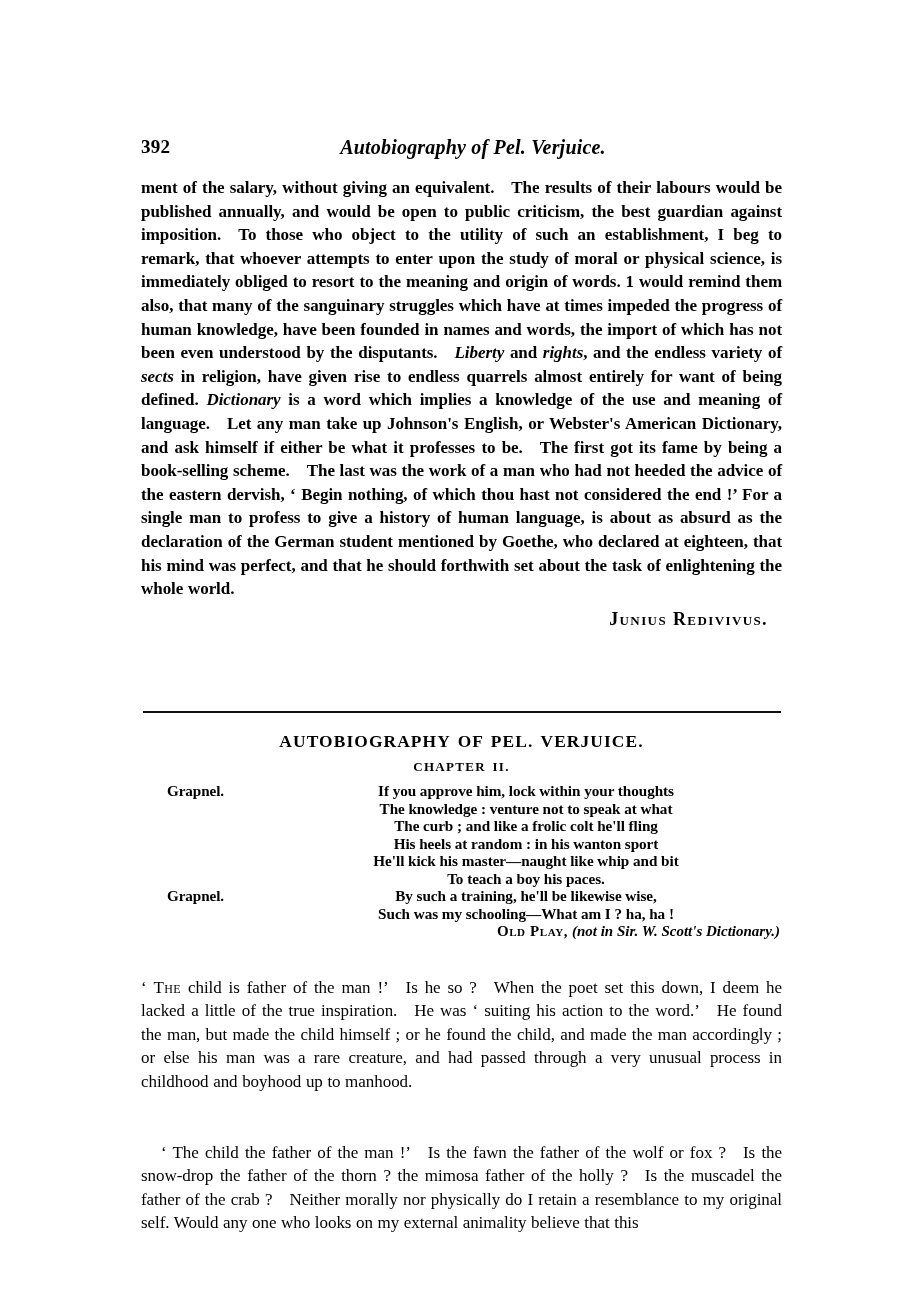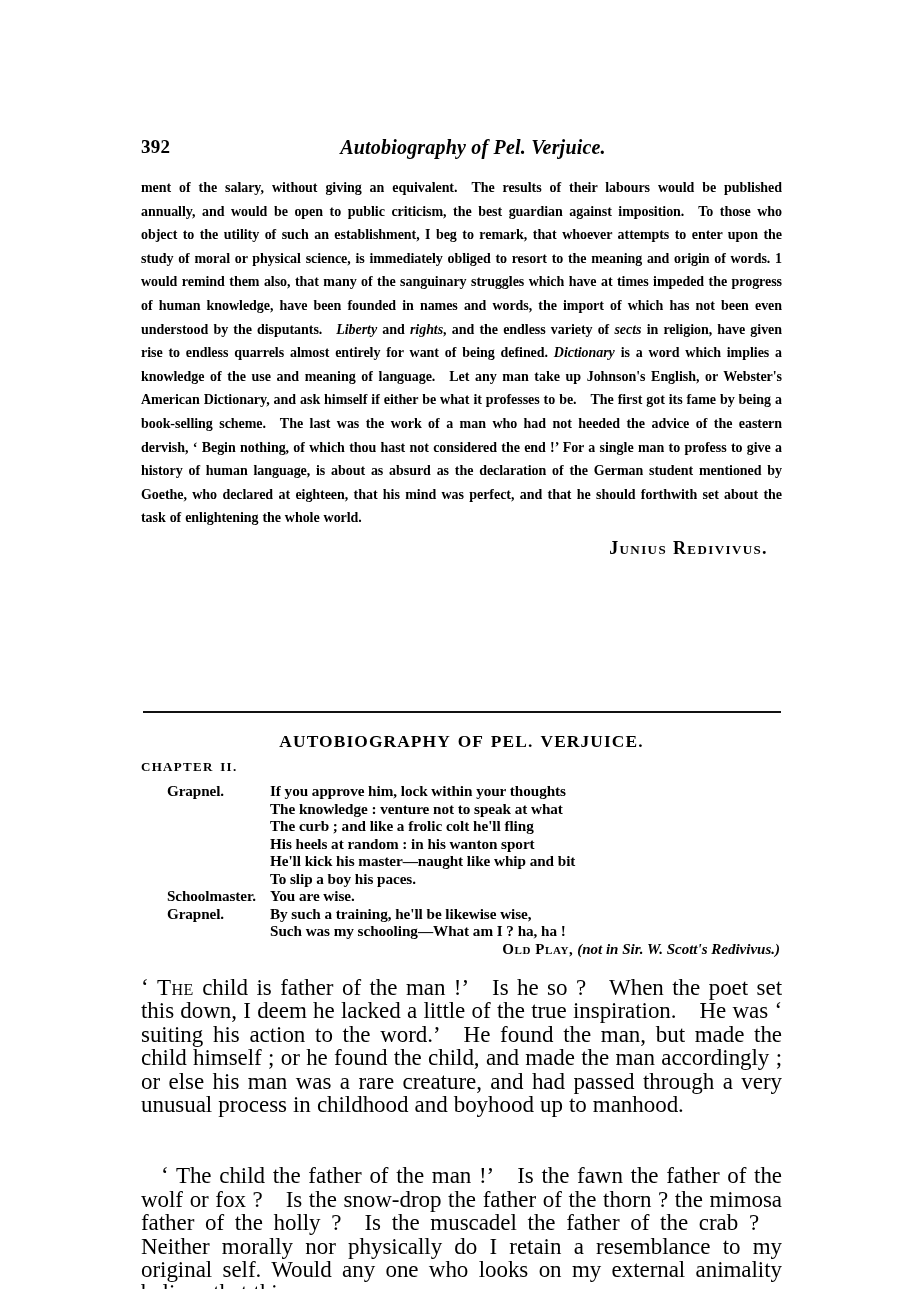--- a/index.html
+++ b/index.html
@@ -55,21 +55,21 @@
 
   
   .body-col {
     position: absolute;
     left: 141px;
     top: 176px;
     width: 641px;
   }
   .para {
     margin: 0;
-    font-size: 14px;
+    font-size: 17px;
     line-height: 23.6px;
     text-align: justify;
     text-align-last: left;
     font-weight: bold;
     letter-spacing: -0.05px;
     word-spacing: .5px;
   }
   .para i { font-style: italic; }
 
   .signature {
@@ -103,20 +103,21 @@
     font-size: 17.4px;
     font-weight: bold;
     letter-spacing: 1.1px;
     word-spacing: 2px;
   }
   .chapter {
     position: absolute;
     left: 141px;
     top: 759px;
     width: 641px;
+    text-align: center;
     font-size: 13px;
     font-weight: bold;
     letter-spacing: 1.3px;
     word-spacing: 2px;
   }
 
   
   .epigraph {
     position: absolute;
     left: 167px;
@@ -133,20 +134,21 @@
   }
   .speaker {
     width: 103px;
     flex: 0 0 103px;
     font-weight: bold;
     letter-spacing: -0.1px;
   }
   .speech {
     flex: 1 1 auto;
     letter-spacing: -0.05px;
+    text-align: center;
   }
   .attribution {
     margin-top: 1px;
     text-align: right;
     padding-right: 2px;
     font-size: 15px;
     font-style: italic;
     font-weight: bold;
     white-space: nowrap;
   }
@@ -158,21 +160,21 @@
 
   
   .body-col-2 {
     position: absolute;
     left: 141px;
     top: 976px;
     width: 641px;
   }
   .para2 {
     margin: 0;
-    font-size: 23px;
+    font-size: 17px;
     line-height: 23.4px;
     text-align: justify;
     text-align-last: left;
     letter-spacing: -0.05px;
     word-spacing: .4px;
   }
   .para2.indent { text-indent: 20px; margin-top: 48px; }
   .para2 .smallcaps {
     font-variant: small-caps;
     letter-spacing: .4px;
@@ -215,37 +217,33 @@
         <div class="epi-line">
           <span class="speaker"></span>
           <span class="speech">His heels at random :  in his wanton sport</span>
         </div>
         <div class="epi-line">
           <span class="speaker"></span>
           <span class="speech">He'll kick his master—naught like whip and bit</span>
         </div>
         <div class="epi-line">
           <span class="speaker"></span>
-          <span class="speech">To slip a boy his paces.</span>
-        </div>
-        <div class="epi-line">
-          <span class="speaker">Schoolmaster.</span>
-          <span class="speech">You are wise.</span>
+          <span class="speech">To teach a boy his paces.</span>
         </div>
         <div class="epi-line">
           <span class="speaker">Grapnel.</span>
           <span class="speech">By such a training, he'll be likewise wise,</span>
         </div>
         <div class="epi-line">
           <span class="speaker"></span>
           <span class="speech">Such was my schooling—What am I ?  ha, ha !</span>
         </div>
       </div>
     <div class="attribution">
-      <span class="smallcaps">Old Play,</span><span> (not in Sir. W. Scott's Redivivus.)</span>
+      <span class="smallcaps">Old Play,</span><span> (not in Sir. W. Scott's Dictionary.)</span>
     </div>
   </div>
 
   <div class="body-col-2">
     <p class="para2">‘ <span class="smallcaps">The</span> child is father of the man !’ Is he so ? When the poet set this down, I deem he lacked a little of the true inspiration. He was ‘ suiting his action to the word.’ He found the man, but made the child himself ; or he found the child, and made the man accordingly ; or else his man was a rare creature, and had passed through a very unusual process in childhood and boyhood up to manhood.</p>
     <p class="para2 indent">‘ The child the father of the man !’ Is the fawn the father of the wolf or fox ? Is the snow-drop the father of the thorn ? the mimosa father of the holly ? Is the muscadel the father of the crab ? Neither morally nor physically do I retain a resemblance to my original self. Would any one who looks on my external animality believe that this</p>
   </div>
 
 </div>
 

